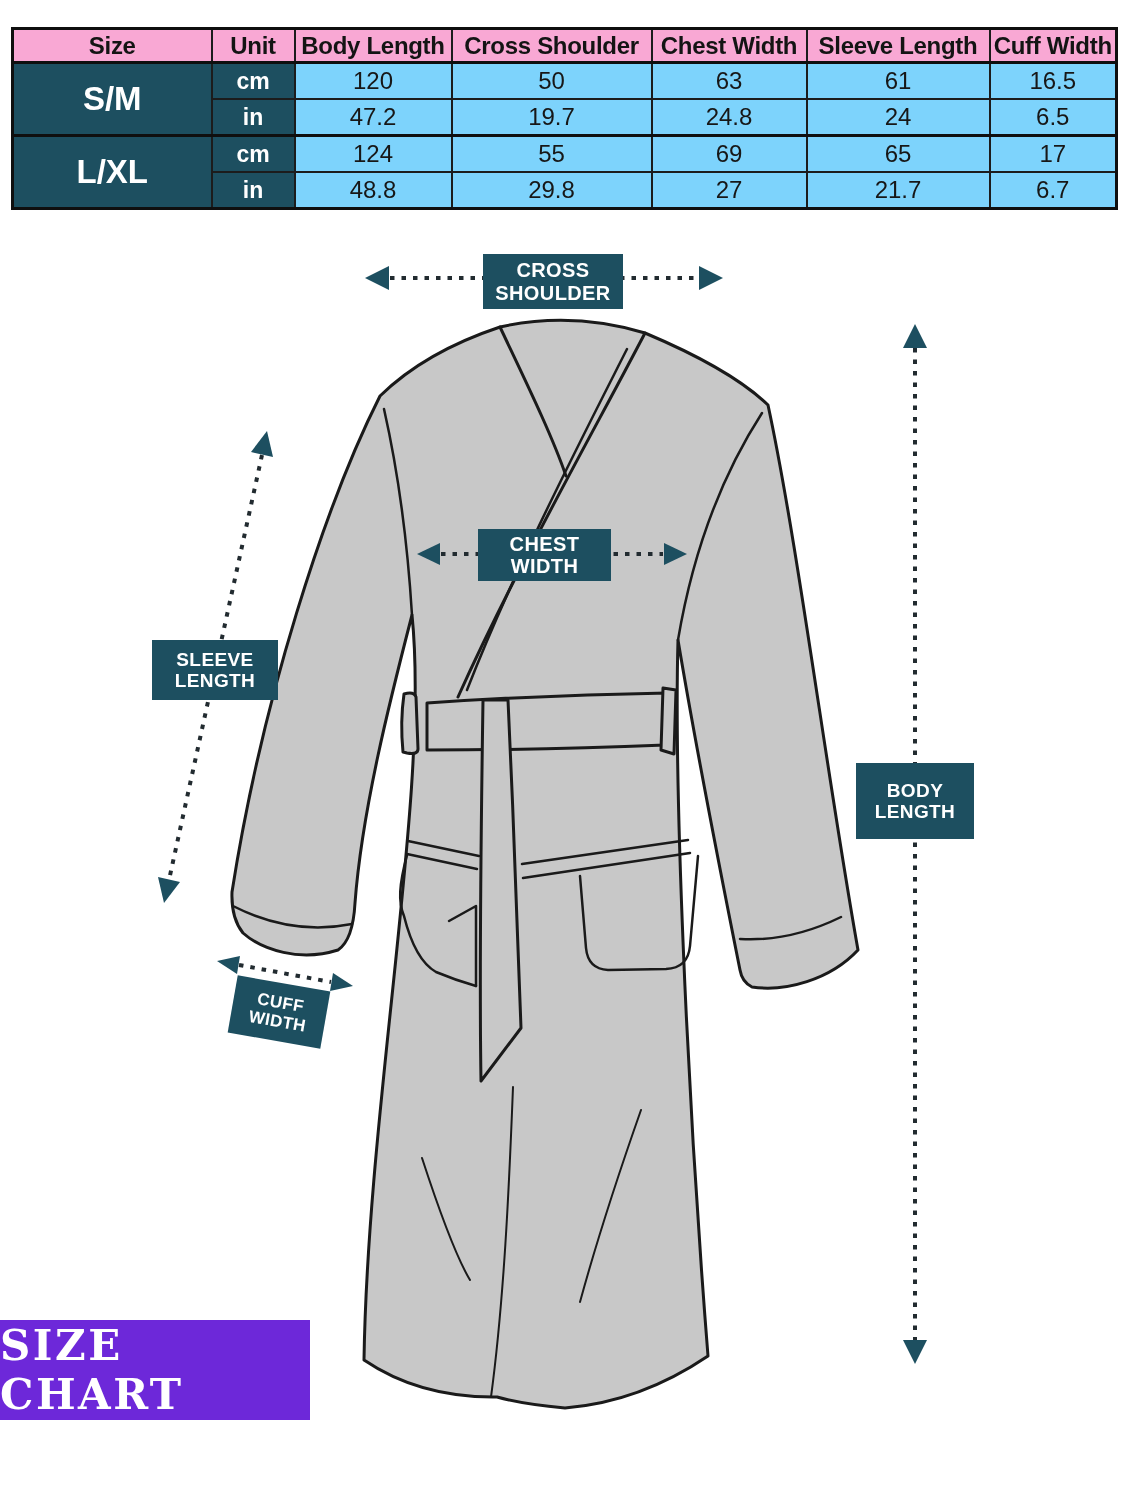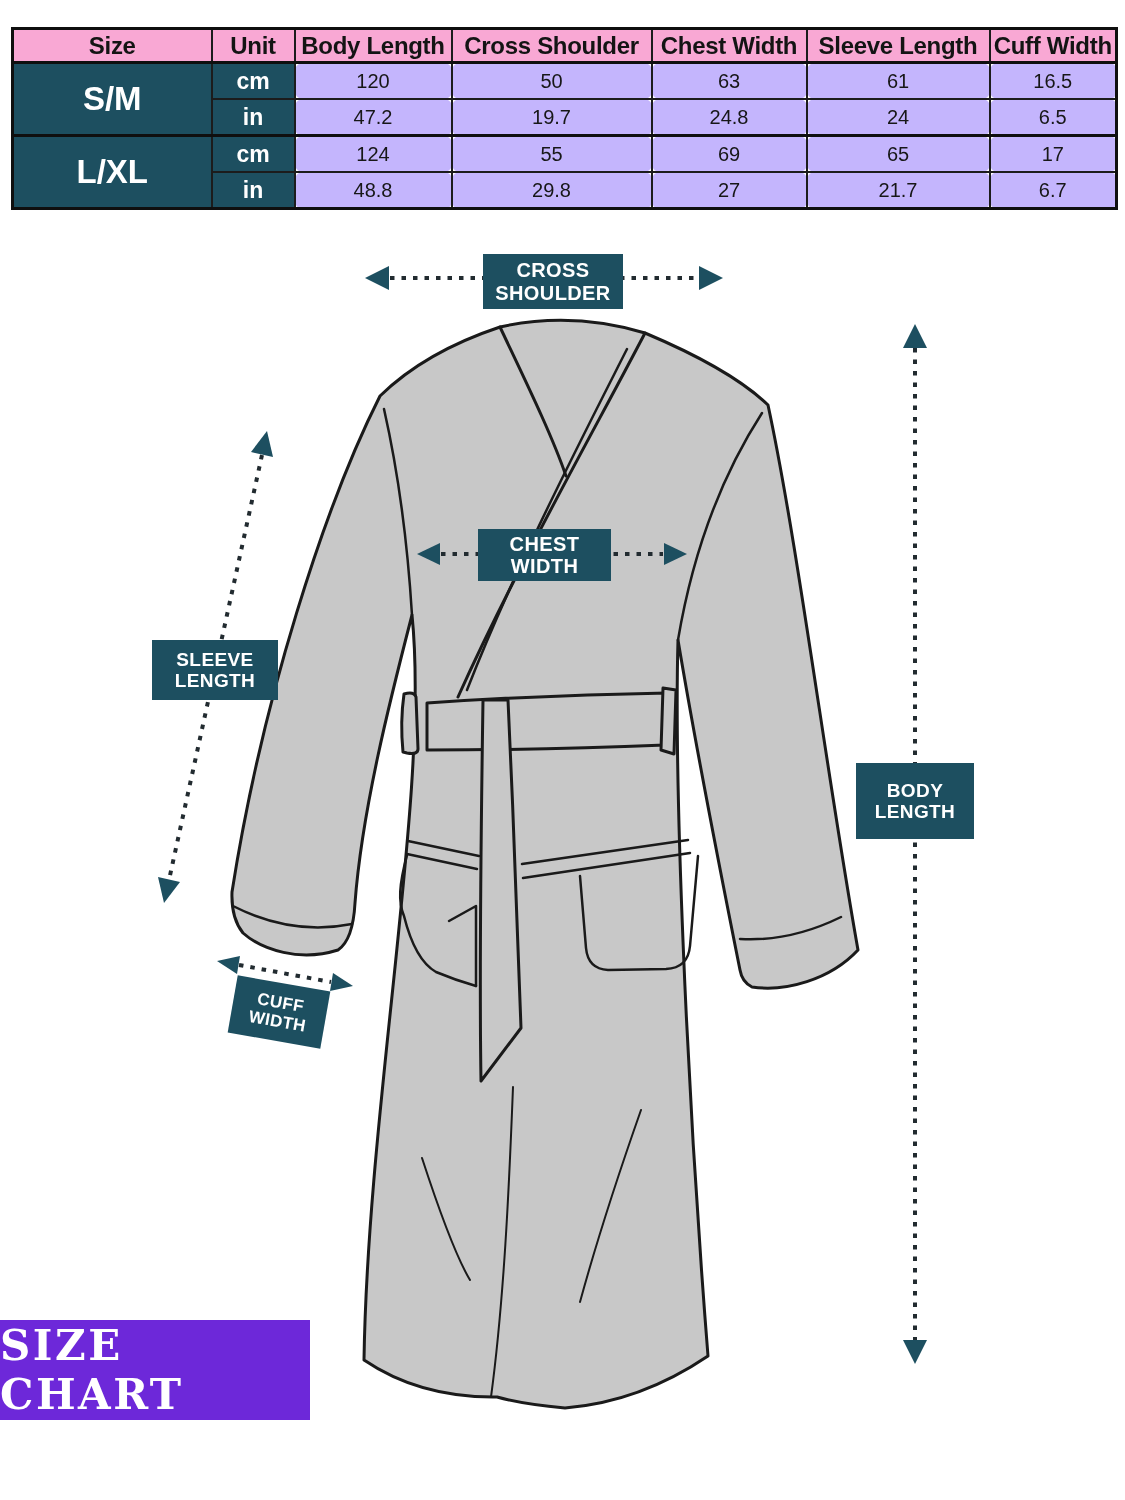--- a/index.html
+++ b/index.html
@@ -9,21 +9,21 @@
   
   table.size-table{position:absolute;left:11px;top:27px;width:1104px;
     border-collapse:collapse;table-layout:fixed;border:3px solid #0f0f0f;}
   .size-table th,.size-table td{border:2px solid #1c1c1c;text-align:center;vertical-align:middle;
     padding:0;height:34px;overflow:hidden;}
   .size-table th.hdr{background:#f9a8d4;color:#141414;font-weight:700;font-size:24px;
     height:31px;border-bottom:3px solid #0f0f0f;letter-spacing:-0.3px;}
   .size-table .teal{background:#1d4f60;color:#ffffff;font-weight:700;}
   .size-table .size-cell{font-size:33px;}
   .size-table .unit-cell{font-size:23px;}
-  .size-table td.val{background:#c4b5fd;color:#171717;font-size:20px;font-weight:400;border-radius:8px;}
+  .size-table td.val{background:#7dd3fc;color:#171717;font-size:24px;font-weight:400;}
   .size-table tr.group-sep td{border-top:3px solid #0f0f0f;}
 
   
   svg.robe-svg{position:absolute;left:0;top:0;}
 
   .mlabel{position:absolute;background:#1d4f60;color:#ffffff;display:flex;align-items:center;
     justify-content:center;text-align:center;font-weight:700;line-height:1.12;
     letter-spacing:0.4px;white-space:pre-line;}
   .lbl-cross{left:483px;top:254px;width:140px;height:55px;font-size:20px;}
   .lbl-chest{left:478px;top:529px;width:133px;height:52px;font-size:20px;}

